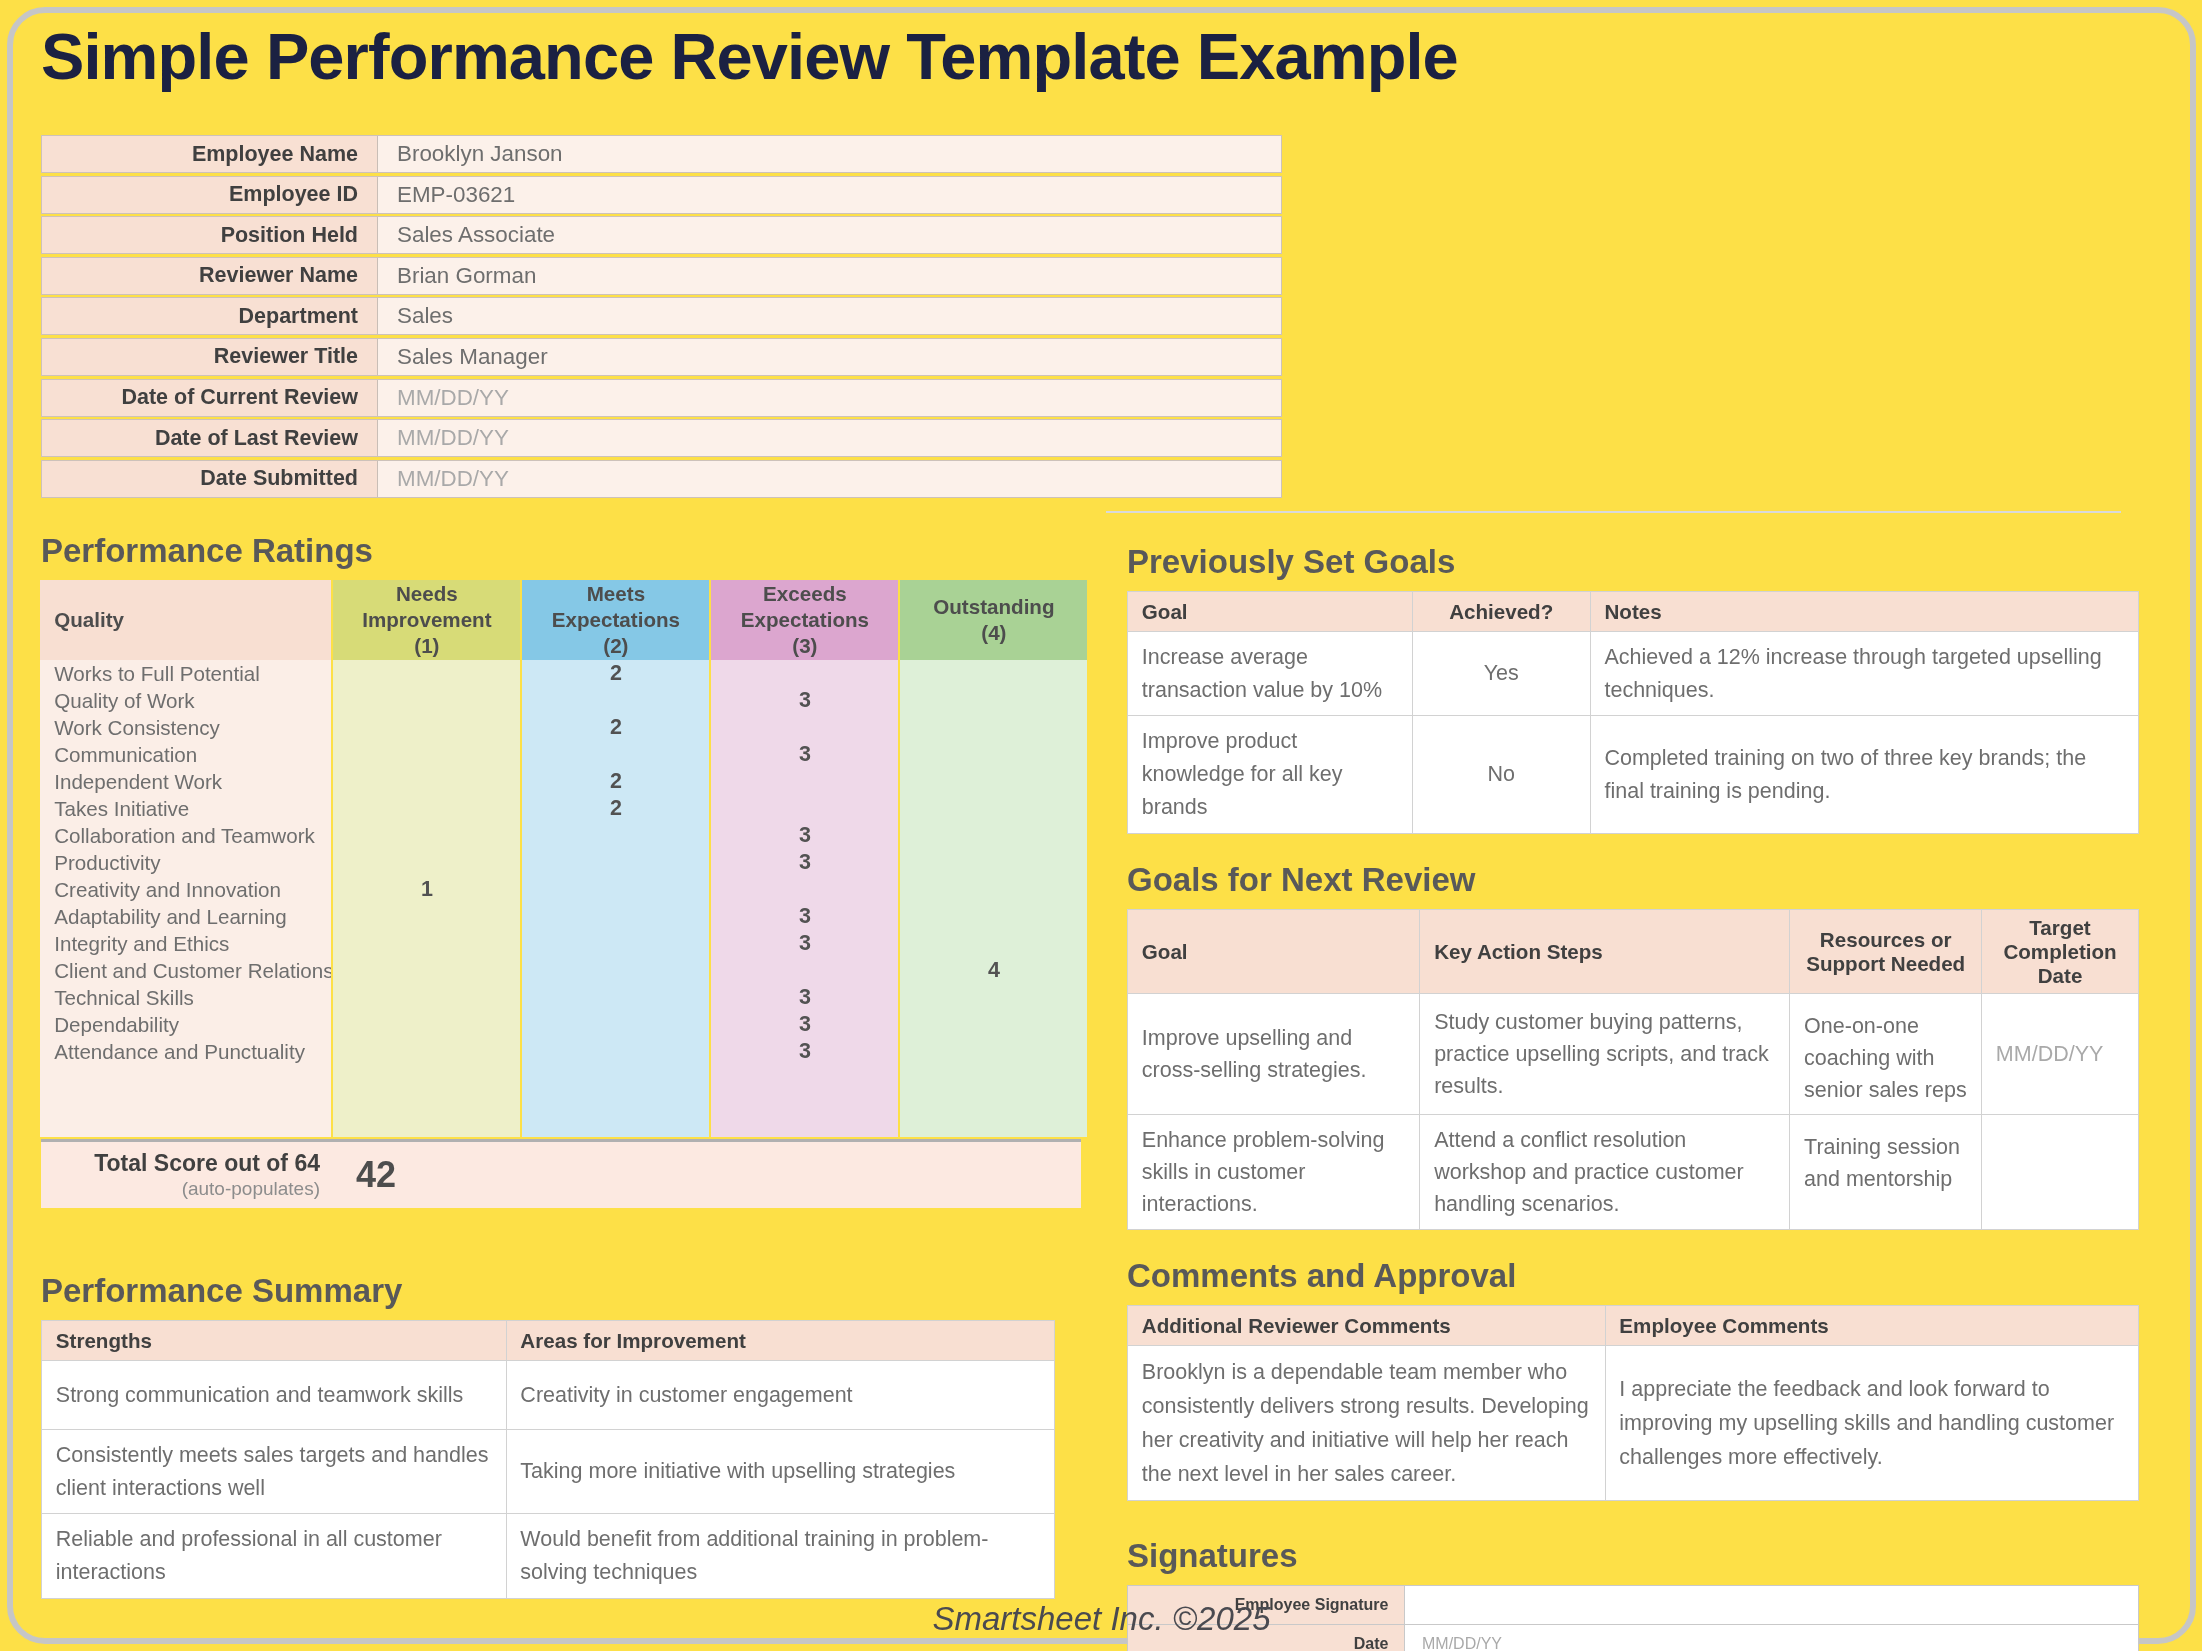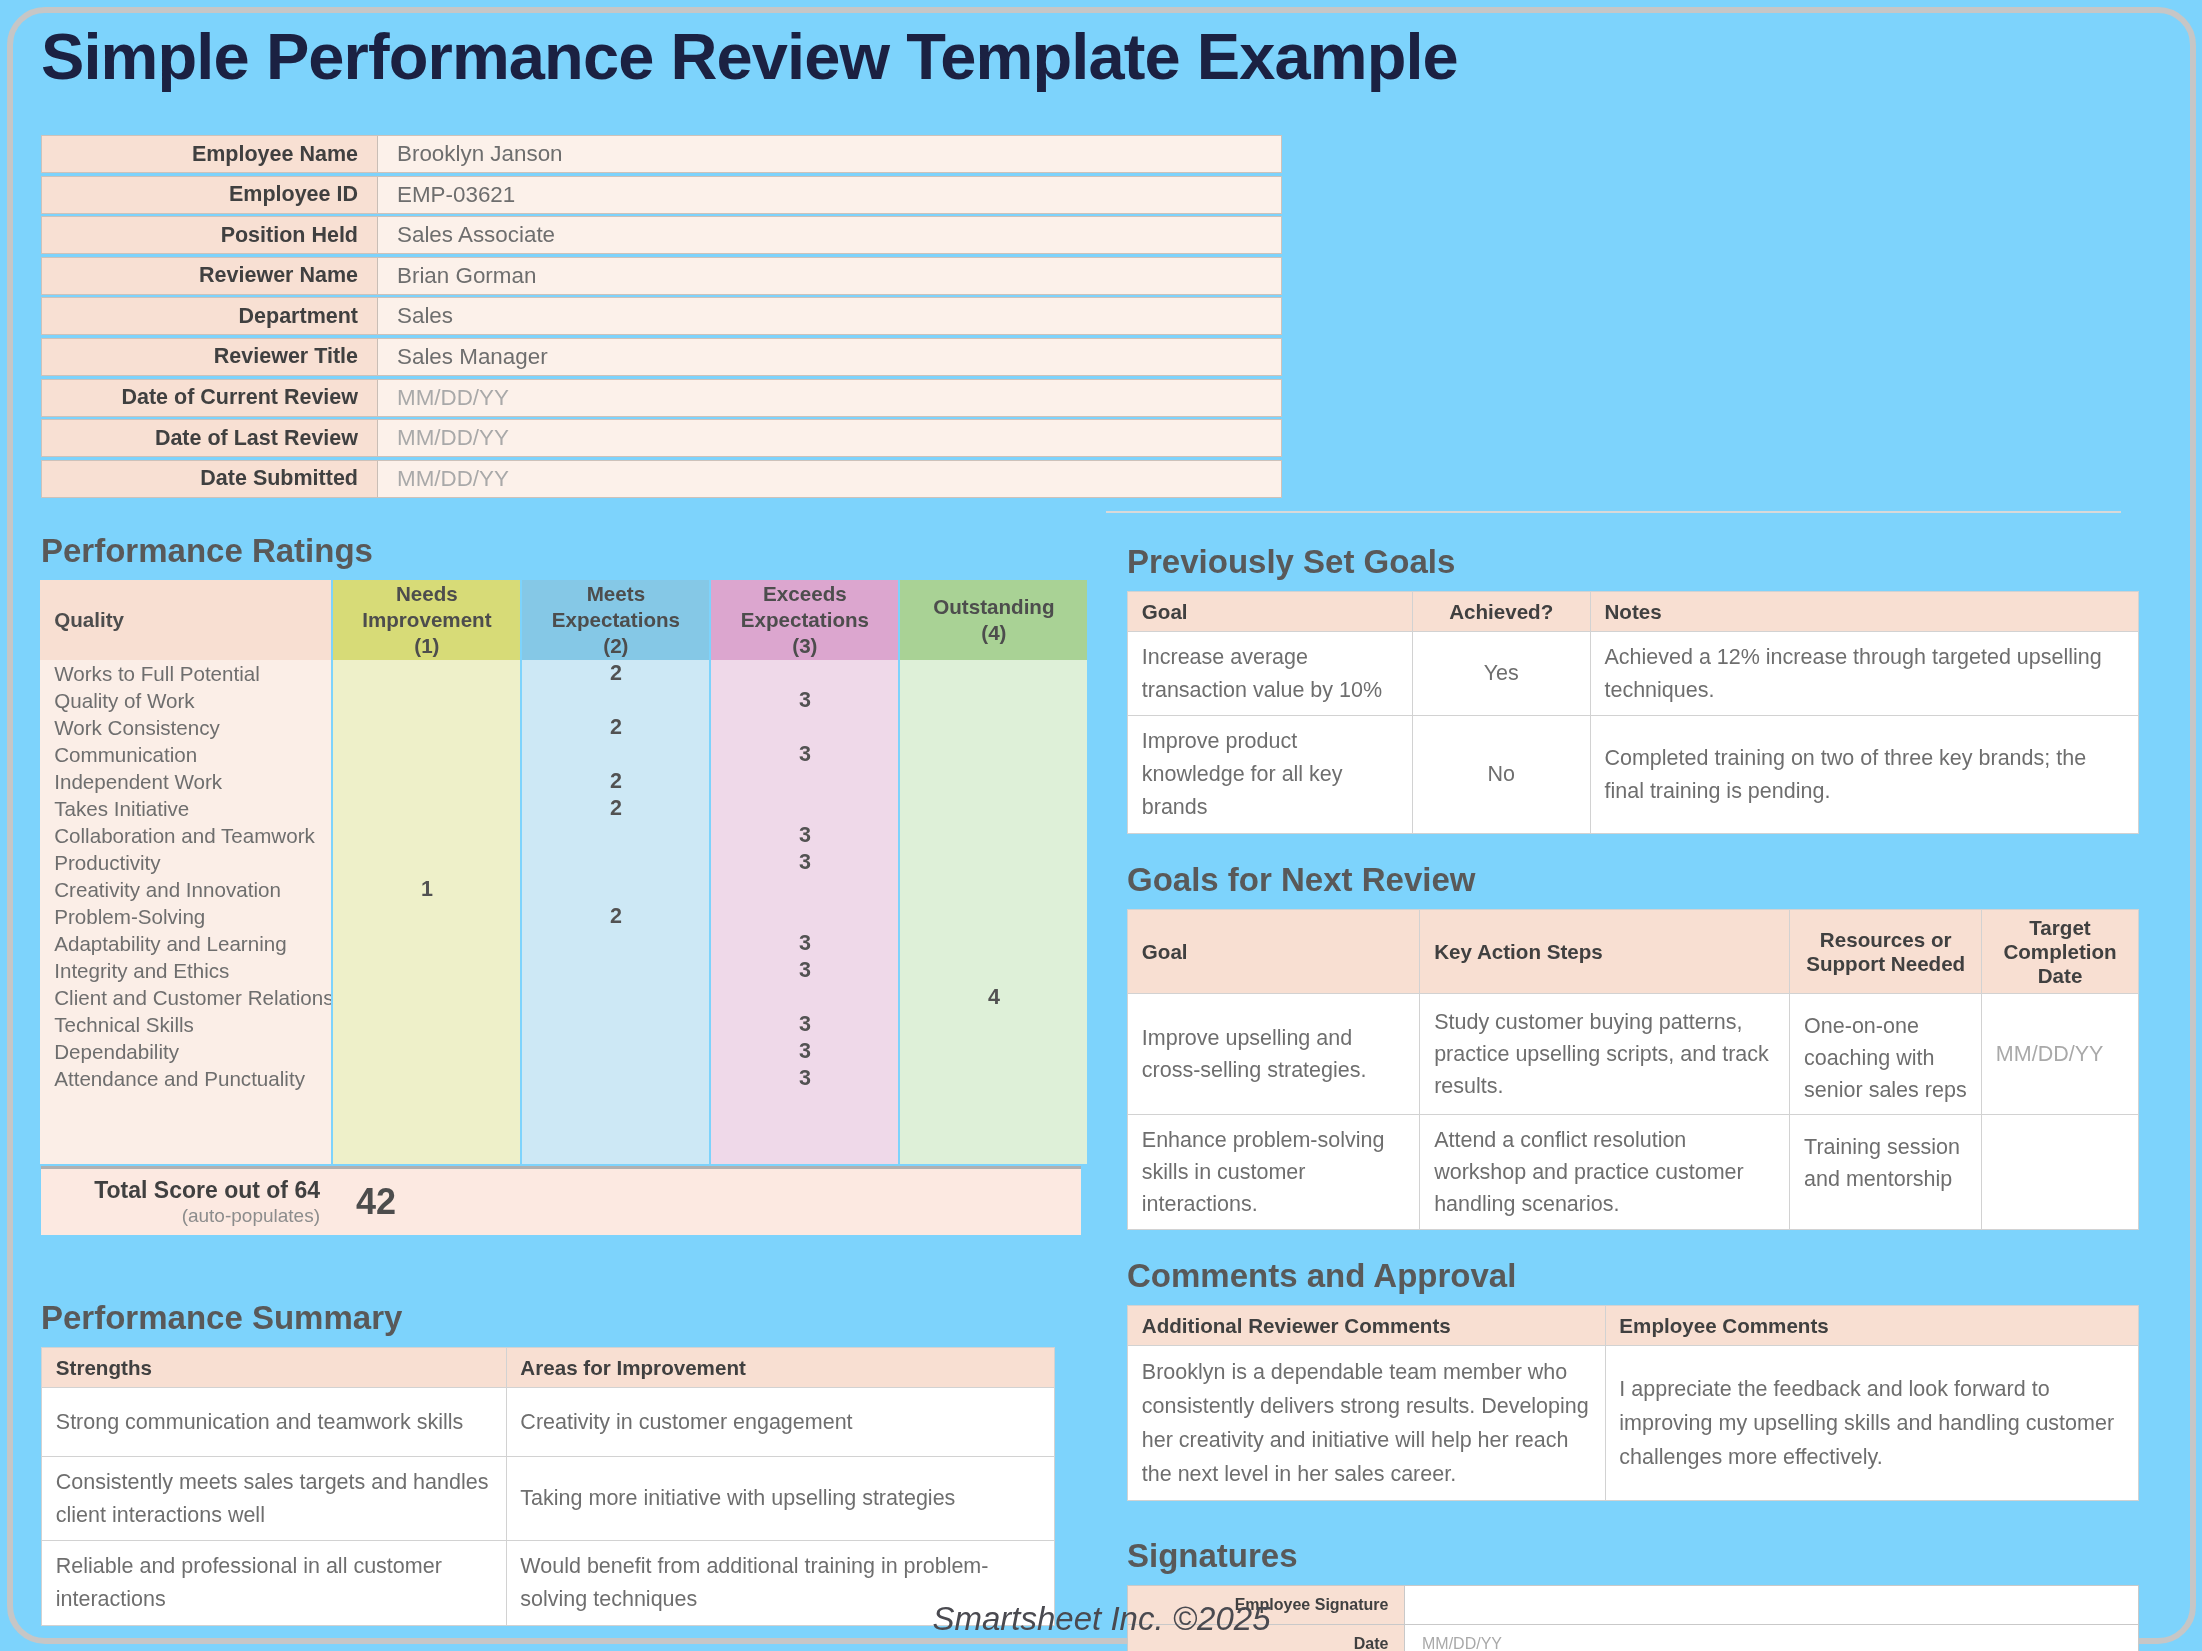--- a/index.html
+++ b/index.html
@@ -1,18 +1,18 @@
 <!DOCTYPE html>
 <html style="font-size:13.8px"><head>
 <meta charset="utf-8">
 <style>
   * { box-sizing: border-box; }
   html,body { margin:0; padding:0; background:#ffffff; }
   body { font-family:"Liberation Sans", sans-serif; }
-  .canvas { position:relative; width:2203px; height:1651px; background:#7dd3fc; overflow:hidden;text-decoration:underline; }
+  .canvas { position:relative; width:2203px; height:1651px; background:#fde047; overflow:hidden;text-decoration:underline; }
   .frame { position:absolute; inset:6.9px; border:6px solid #c6c6c6; border-radius:38px; pointer-events:none; }
 
   .title { position:absolute; left:41px; top:19px; font-size:65px; font-weight:bold; color:#1b2142; letter-spacing:-0.9px; }
 
   
   .emp-table { position:absolute; left:41px; top:135px; width:1241px; }
   .emp-row { display:flex; height:38px; border:0.9px solid #cdc2ba; margin-bottom:2.6px; background:#fcf1ea;justify-content:flex-end; }
   .emp-label { width:336px; background:#f8e0d3; display:flex; align-items:center; justify-content:flex-end;
                padding-right:19px; font-weight:bold; color:#404040; font-size:21.5px; border-right:0.9px solid #c9beb6; }
   .emp-value { flex:1; display:flex; align-items:center; padding-left:19px; color:#6e6e6e; font-size:22.4px; }
@@ -228,27 +228,20 @@
           </tr>
 
           <tr>
             <td class="qcell">Creativity and Innovation</td>
             <td class="vcell b1">1</td>
             <td class="vcell b2"></td>
             <td class="vcell b3"></td>
             <td class="vcell b4"></td>
           </tr>
 
-          <tr>
-            <td class="qcell">Problem-Solving</td>
-            <td class="vcell b1"></td>
-            <td class="vcell b2">2</td>
-            <td class="vcell b3"></td>
-            <td class="vcell b4"></td>
-          </tr>
 
           <tr>
             <td class="qcell">Adaptability and Learning</td>
             <td class="vcell b1"></td>
             <td class="vcell b2"></td>
             <td class="vcell b3">3</td>
             <td class="vcell b4"></td>
           </tr>
 
           <tr>

